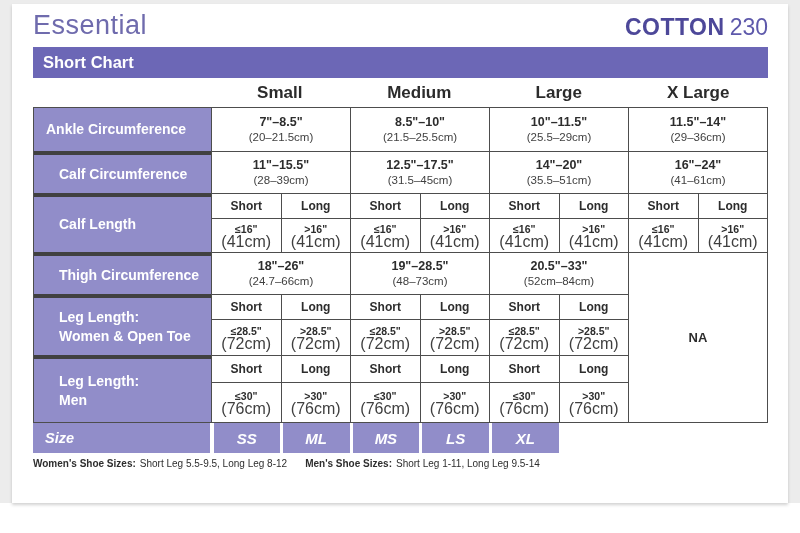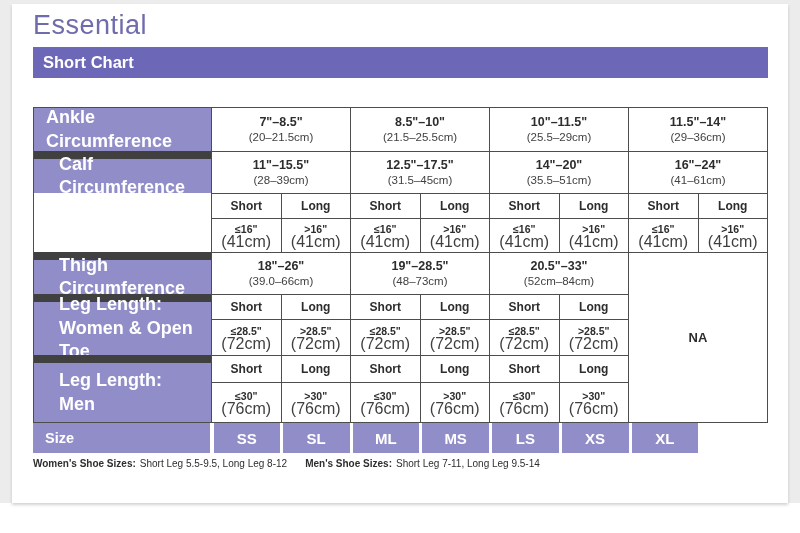--- a/index.html
+++ b/index.html
@@ -14,52 +14,62 @@
 
   .sizing-bar { position:absolute; left:21px; top:43px; width:735px; height:31px; background:#6c67b6; color:#ffffff; font-size:16.5px; font-weight:700; line-height:31px; padding-left:10px; }
 
   .colheads { position:absolute; left:21px; top:76px; width:735px; height:25px; display:grid; grid-template-columns:177px repeat(4,1fr); }
   .colheads .ch { text-align:center; font-size:17px; font-weight:700; color:#2b2b2b; line-height:25px; }
 
   .tbl { position:absolute; left:21px; top:103px; width:735px; display:grid;
          grid-template-columns:177px repeat(8,1fr);
          grid-template-rows:43px 42px 25px 34px 42px 25px 36px 27px 40px;
          border:1px solid #4d4d4d; background:#ffffff; }
-  .lbl { background:#918dc9; color:#ffffff; font-weight:700; font-size:18px; display:flex; flex-direction:column; justify-content:center; padding-left:12px; line-height:1.3; }
-  .lbl.gap { border-top:8px solid #404040;padding-left:25px; }
+  .lbl { background:#918dc9; color:#ffffff; font-weight:700; font-size:14px; display:flex; flex-direction:column; justify-content:center; padding-left:12px; line-height:1.3; }
+  .lbl.gap { border-top:4px solid #404040;padding-left:25px; }
   .v { display:flex; flex-direction:column; justify-content:center; align-items:center; text-align:center; border-left:1px solid #4d4d4d; border-top:1px solid #4d4d4d; }
   .v.bt0 { border-top:none; }
   .in { font-weight:700; font-size:12.5px; color:#2d2d2d; line-height:15px; }
   .cm { font-weight:400; font-size:11.5px; color:#3f3f3f; line-height:14px; }
   .sm .in { font-size:10.5px; line-height:13px; }
   .sm .cm { font-size:16px; line-height:12px; }
   .subhead { font-weight:700; font-size:12px; color:#2d2d2d; }
   .na { font-weight:700; font-size:13px; color:#2d2d2d; }
 
   .sizerow { position:absolute; left:21px; top:419px; width:735px; height:30px; display:grid; grid-template-columns:177px repeat(8,1fr); }
-  .sizerow .scell { background:#918dc9; color:#ffffff; font-weight:700; font-size:15px; display:flex; align-items:center; justify-content:center; }
+  .sizerow .scell { background:#918dc9; color:#ffffff; font-weight:700; font-size:15px; display:flex; align-items:center; justify-content:center;font-style:italic; }
   .sizerow .slabel { justify-content:flex-start; padding-left:12px; font-size:14.5px; }
   .sizerow .g3 { border-left:3px solid #ffffff; }
   .sizerow .g4 { border-left:4px solid #ffffff; }
 
   .footer { position:absolute; left:21px; top:454px; font-size:10px; color:#2e2e2e; display:flex; align-items:flex-end; white-space:nowrap; }
   .footer b { font-weight:700; margin-right:4px; }
   .footer .grp2 { margin-left:18px; }
 </style>
 </head>
 <body>
 
 <div class="bg-top"></div>
 
 <div class="card">
 
   <div class="brand">Essential</div>
+  <div class="product">
+    <span class="pname">COTTON</span><span class="pnum">230</span>
+  </div>
 
   <div class="sizing-bar">Short Chart</div>
 
+  <div class="colheads">
+    <div class="ch"></div>
+    <div class="ch">Small</div>
+    <div class="ch">Medium</div>
+    <div class="ch">Large</div>
+    <div class="ch">X Large</div>
+  </div>
 
   <div class="tbl">
 
     <div class="lbl" style="grid-area:1/1/2/2">Ankle Circumference</div>
     <div class="v bt0" style="grid-area:1/2/2/4">
       <span class="in">7"–8.5"</span>
       <span class="cm">(20–21.5cm)</span>
     </div>
     <div class="v bt0" style="grid-area:1/4/2/6">
       <span class="in">8.5"–10"</span>
@@ -85,20 +95,21 @@
     </div>
     <div class="v" style="grid-area:2/6/3/8">
       <span class="in">14"–20"</span>
       <span class="cm">(35.5–51cm)</span>
     </div>
     <div class="v" style="grid-area:2/8/3/10">
       <span class="in">16"–24"</span>
       <span class="cm">(41–61cm)</span>
     </div>
 
+    <div class="lbl gap" style="grid-area:3/1/5/2">Calf Length</div>
     <div class="v" style="grid-area:3/2/4/3">
         <span class="subhead">Short</span>
       </div>
     <div class="v" style="grid-area:3/3/4/4">
         <span class="subhead">Long</span>
       </div>
     <div class="v" style="grid-area:3/4/4/5">
         <span class="subhead">Short</span>
       </div>
     <div class="v" style="grid-area:3/5/4/6">
@@ -146,21 +157,21 @@
       <span class="cm">(41cm)</span>
     </div>
     <div class="v sm" style="grid-area:4/9/5/10">
       <span class="in">&gt;16"</span>
       <span class="cm">(41cm)</span>
     </div>
 
     <div class="lbl gap" style="grid-area:5/1/6/2">Thigh Circumference</div>
     <div class="v" style="grid-area:5/2/6/4">
       <span class="in">18"–26"</span>
-      <span class="cm">(39.0–66cm)</span>
+      <span class="cm">(24.7–66cm)</span>
     </div>
     <div class="v" style="grid-area:5/4/6/6">
       <span class="in">19"–28.5"</span>
       <span class="cm">(48–73cm)</span>
     </div>
     <div class="v" style="grid-area:5/6/6/8">
       <span class="in">20.5"–33"</span>
       <span class="cm">(52cm–84cm)</span>
     </div>
     <div class="v" style="grid-area:5/8/10/10">
@@ -260,26 +271,24 @@
     </div>
     <div class="v sm" style="grid-area:9/7/10/8">
       <span class="in">&gt;30"</span>
       <span class="cm">(76cm)</span>
     </div>
   </div>
 
   <div class="sizerow">
     <div class="scell slabel">Size</div>
     <div class="scell g4">SS</div>
-    <div class="scell g3">SL</div>
     <div class="scell g3">ML</div>
     <div class="scell g3">MS</div>
     <div class="scell g3">LS</div>
-    <div class="scell g3">XS</div>
     <div class="scell g3">XL</div>
   </div>
 
   <div class="footer">
     <span><b>Women's Shoe Sizes:</b><span>Short Leg 5.5-9.5, Long Leg 8-12</span></span>
-    <span class="grp2"><b>Men's Shoe Sizes:</b><span>Short Leg 7-11, Long Leg 9.5-14</span></span>
+    <span class="grp2"><b>Men's Shoe Sizes:</b><span>Short Leg 1-11, Long Leg 9.5-14</span></span>
   </div>
 
 </div>
 
 </body></html>

